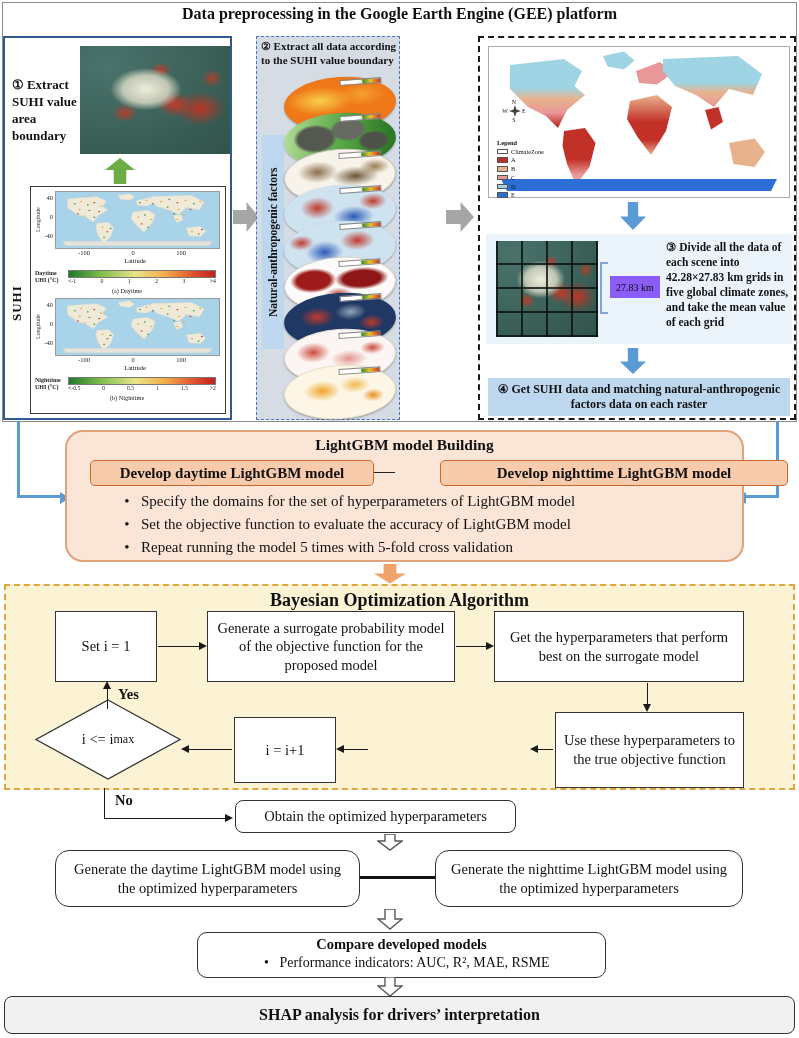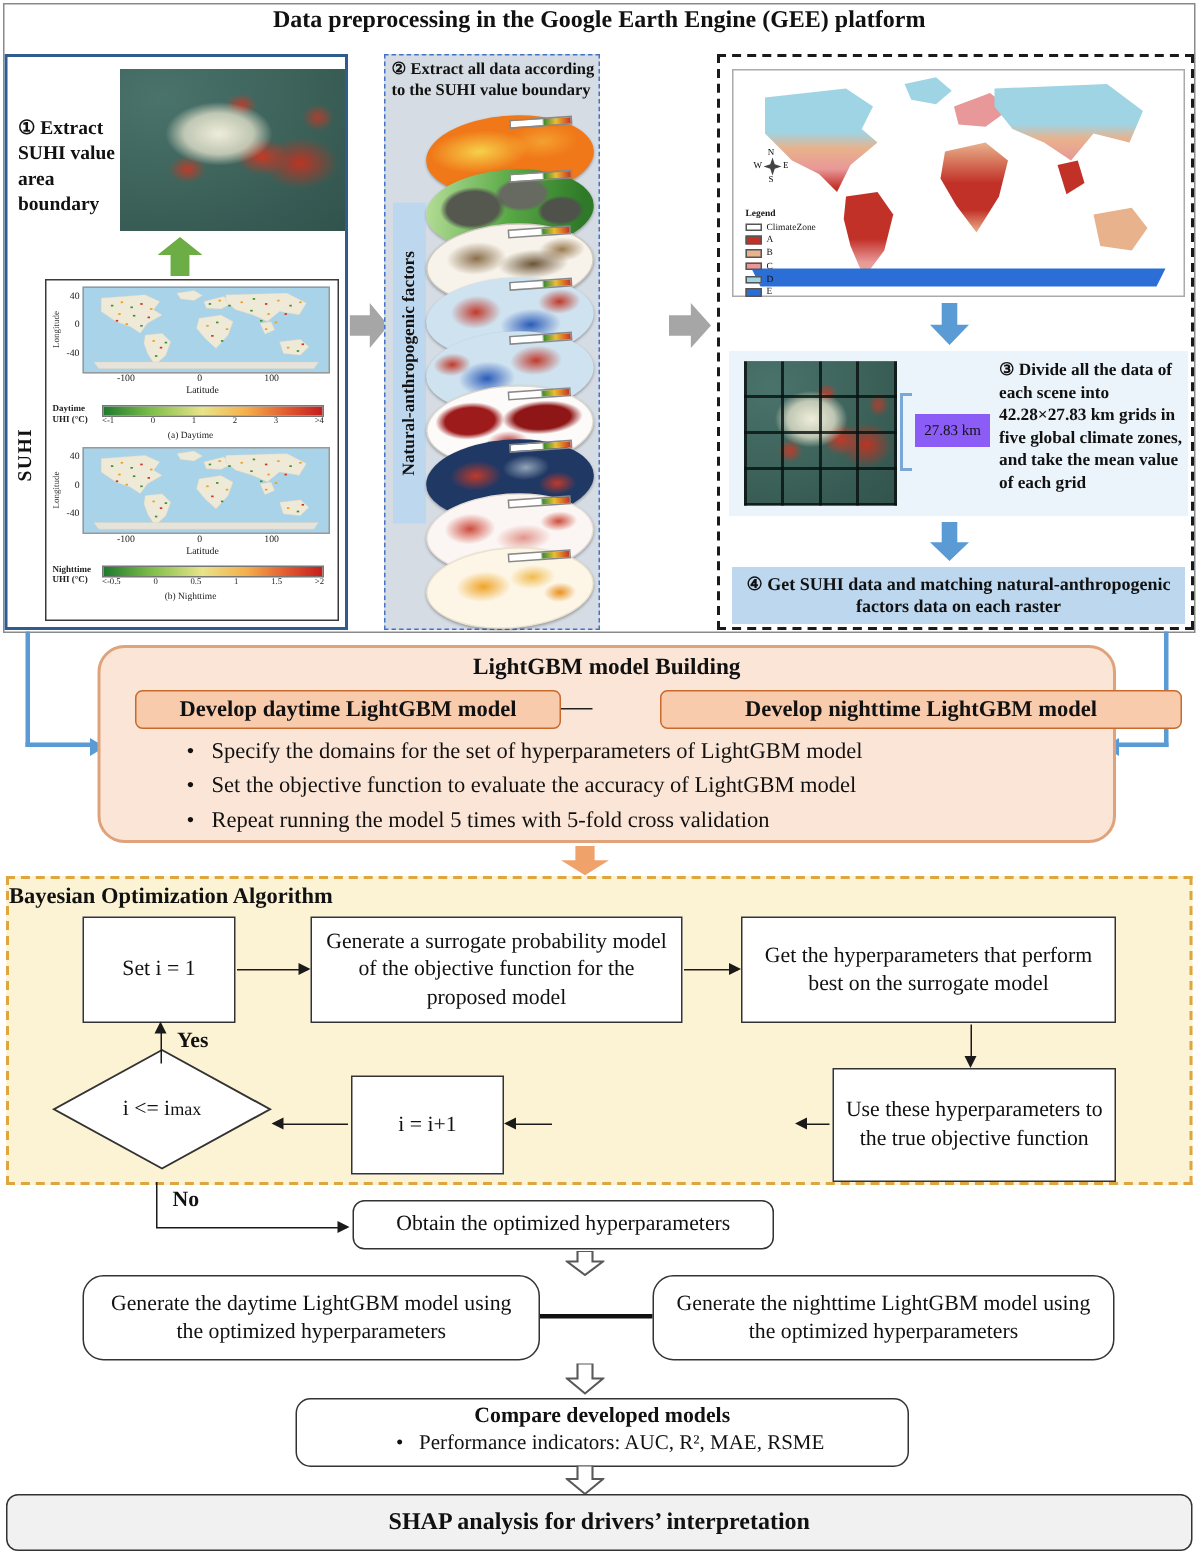--- a/index.html
+++ b/index.html
@@ -92,21 +92,21 @@
   #lgbm-title { left:0; top:4px; width:100%; position:absolute; text-align:center; font-weight:bold; font-size:15.5px; }
   .dev-box { position:absolute; top:28px; height:26px; background:#F8CBAD; border:1.5px solid #C96A2C; border-radius:5px; font-weight:bold; font-size:15px; }
   #dev-line { position:absolute; left:307px; top:40px; width:21px; border-top:1.5px solid #222; }
   .bullet-row { position:absolute; left:46px; width:600px; font-size:15px; display:flex; }
   .bullet-dot { width:28px; text-align:center; }
 
   .blockarrow-down-o { clip-path:polygon(30% 0, 70% 0, 70% 50%, 100% 50%, 50% 100%, 0 50%, 30% 50%); background:#F0A26B; }
 
   
   #bayes { left:4px; top:584px; width:791px; height:206px; background:#FCF3D4; border:2px dashed #DFA53F; }
-  #bayes-title { left:0; top:4px; width:100%; position:absolute; text-align:left; font-weight:bold; font-size:15px; }
+  #bayes-title { left:0; top:4px; width:100%; position:absolute; text-align:center; font-weight:bold; font-size:18px; }
   .fbox { position:absolute; background:#fff; border:1.2px solid #333; font-size:14.5px; line-height:1.28; padding:2px 6px; }
   .arr { position:absolute; height:0; border-top:1.6px solid #1a1a1a; }
   .arr.r::after { content:""; position:absolute; right:-2px; top:-5.2px; border-top:4.5px solid transparent; border-bottom:4.5px solid transparent; border-left:8px solid #1a1a1a; }
   .arr.l::before { content:""; position:absolute; left:-2px; top:-5.2px; border-top:4.5px solid transparent; border-bottom:4.5px solid transparent; border-right:8px solid #1a1a1a; }
   .varr { position:absolute; width:0; border-left:1.6px solid #1a1a1a; }
   .varr.d::after { content:""; position:absolute; bottom:-2px; left:-5.2px; border-left:4.5px solid transparent; border-right:4.5px solid transparent; border-top:8px solid #1a1a1a; }
   .varr.u::before { content:""; position:absolute; top:-2px; left:-5.2px; border-left:4.5px solid transparent; border-right:4.5px solid transparent; border-bottom:8px solid #1a1a1a; }
   #diamond-wrap { left:28px; top:113px; width:148px; height:81px; position:absolute; }
   #diamond-text { position:absolute; inset:0; font-size:14.5px; }
   .flow-label { position:absolute; font-weight:bold; font-size:14.5px; }

